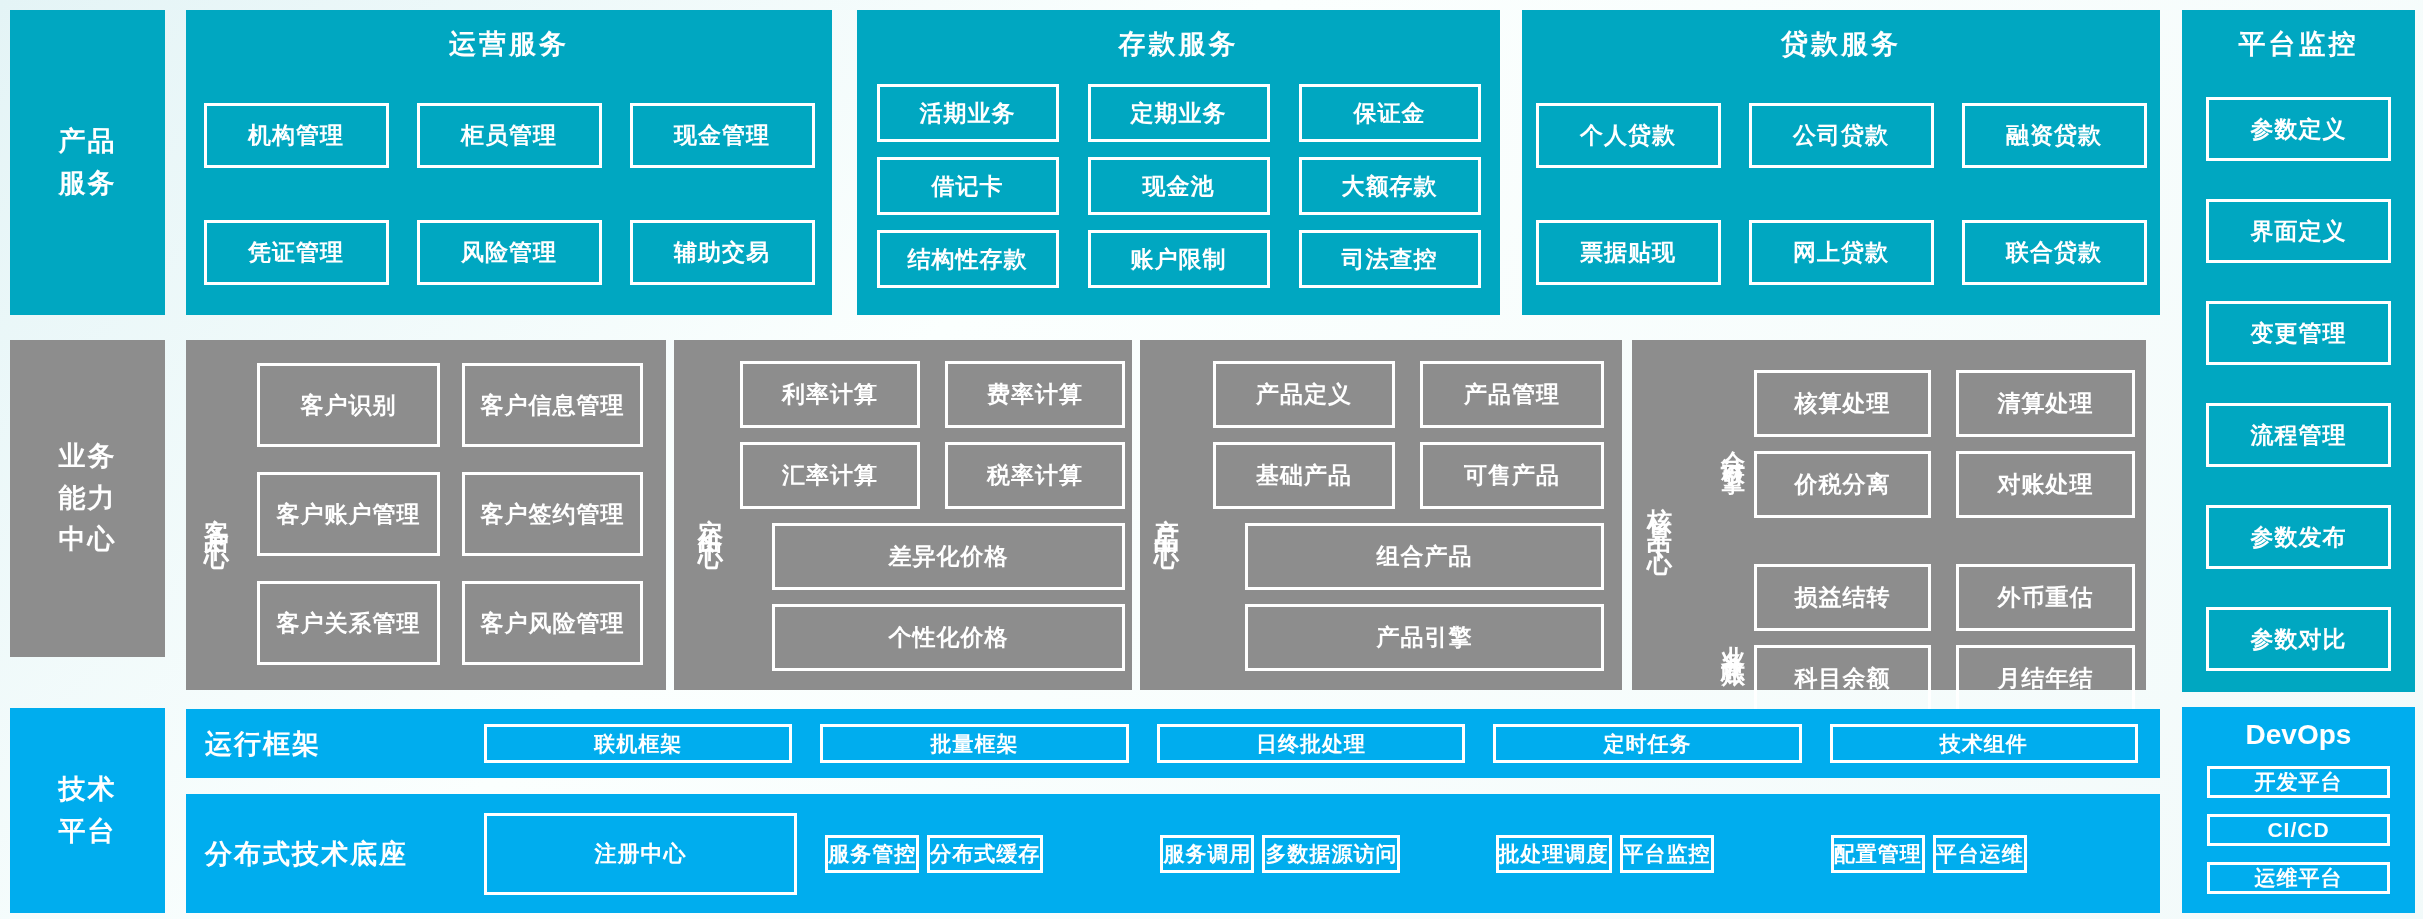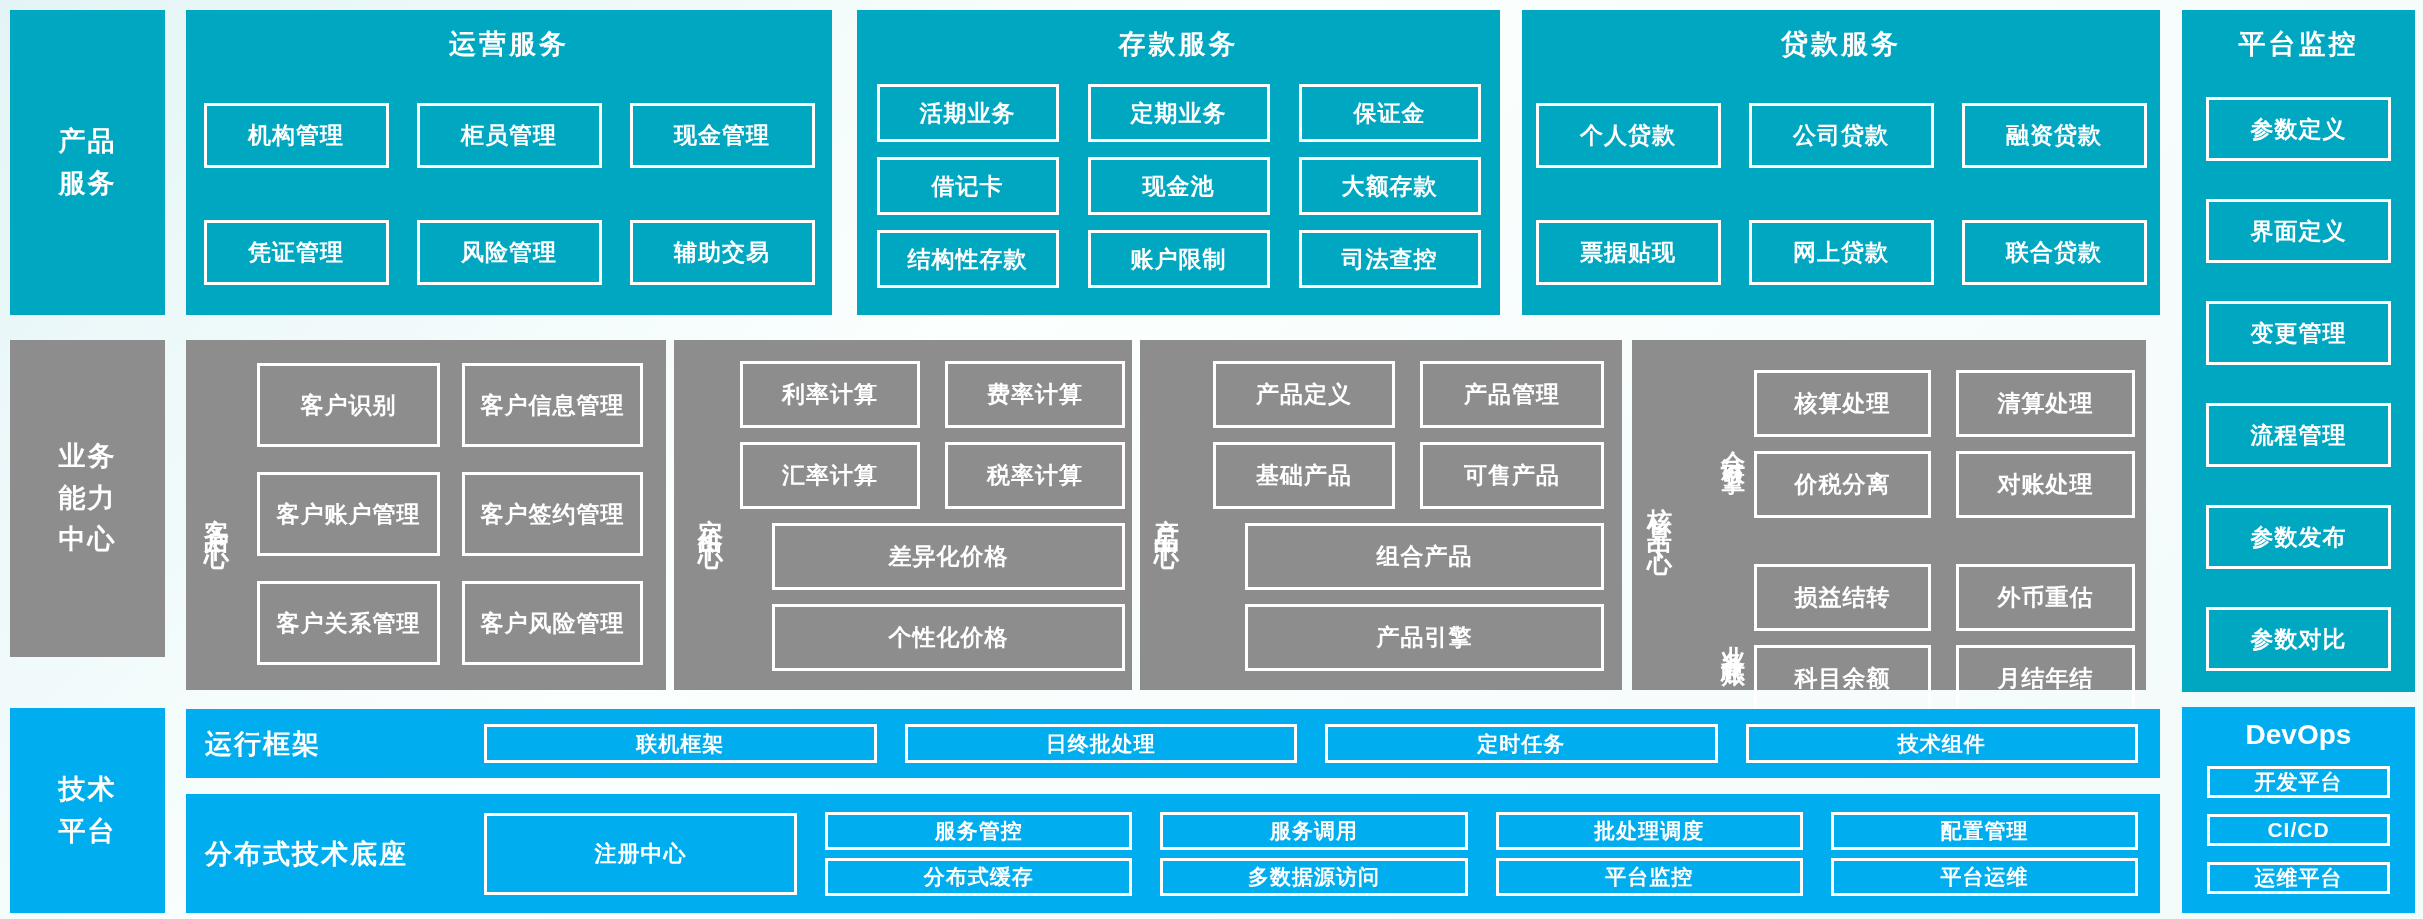--- a/index.html
+++ b/index.html
@@ -122,21 +122,21 @@
   }
   .bar-label { width: 251px; flex: none; font-size: 27px; font-weight: bold; letter-spacing: 2px; }
   #bar-runtime .box { flex: 1; height: 39px; font-size: 21px; }
 
   #bar-distributed {
     left: 186px; top: 794px; width: 1974px; height: 119px;
     display: flex; align-items: center; gap: 28px;
     padding: 0 22px 0 19px;
   }
   #registry-box { flex: 1; height: 82px; font-size: 22px; }
-  .dist-col { flex: 1; display: flex; flex-direction: column; gap: 8px; }
+  .dist-col { flex: 1; display: flex; flex-direction: row; gap: 8px; }
   .dist-col .box { height: 38px; font-size: 21px; }
 
   
   #panel-devops { left: 2182px; top: 707px; width: 233px; height: 206px; }
   .devops-title {
     position: absolute; top: 12px; left: 0; right: 0;
     text-align: center; font-size: 28px; font-weight: bold;
   }
   .grid-devops {
     position: absolute; top: 59px; left: 0; right: 0;
@@ -267,20 +267,21 @@
       </div>
     </div>
   </div>
 
   <div class="panel blue side-label" id="label-tech">技术
 平台</div>
 
   <div class="panel blue" id="bar-runtime">
     <div class="bar-label">运行框架</div>
     <div class="box">联机框架</div>
+    <div class="box">批量框架</div>
     <div class="box">日终批处理</div>
     <div class="box">定时任务</div>
     <div class="box">技术组件</div>
   </div>
 
   <div class="panel blue" id="bar-distributed">
     <div class="bar-label">分布式技术底座</div>
     <div class="box" id="registry-box">注册中心</div>
     <div class="dist-col">
       <div class="box">服务管控</div>

